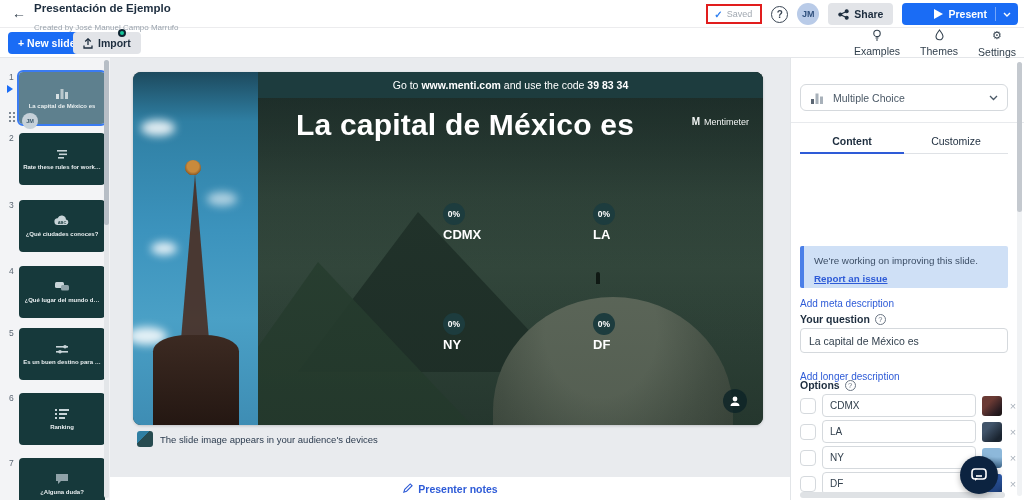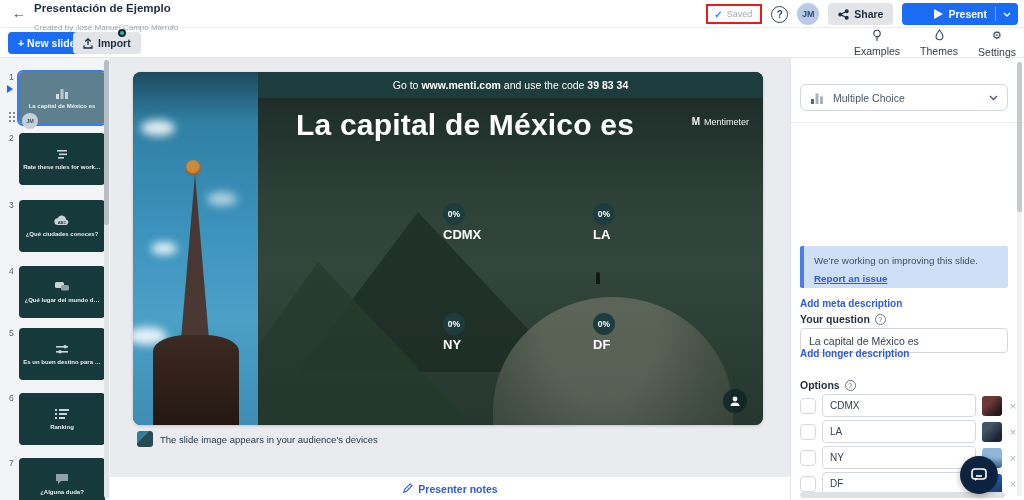--- a/index.html
+++ b/index.html
@@ -105,26 +105,26 @@
   .tab.active { font-weight:bold; }
   .tab.active::after { content:""; position:absolute; left:0; right:0; bottom:-1px; height:2px; background:#2e5bd7; }
 
   .notice { position:absolute; left:9px; width:208px; background:#cfe0f6; border-left:4px solid #4a7fe8; border-radius:2px; padding:8px 10px; }
   .notice1 { top:105px; height:76px; }
   .notice2 { top:188px; height:42px; }
   .notice-title { font-size:11px; font-weight:bold; color:#132f5c; margin-bottom:4px; }
   .notice-body { font-size:9.8px; color:#3c4e66; line-height:1.4; }
   .notice-link { font-size:9.8px; color:#2e5bd7; font-weight:bold; text-decoration:underline; cursor:pointer; }
 
-  .p-link { position:absolute; left:9px; font-size:10px; color:#2e5bd7; font-weight:bold; cursor:pointer; }
+  .p-link { position:absolute; left:9px; font-size:10px; color:#2e5bd7; font-weight:normal; cursor:pointer; }
   .add-meta { top:240px; }
   .q-label-row { position:absolute; left:9px; top:255px; display:flex; align-items:center; gap:5px; }
   .mini-help { width:11px; height:11px; border:1px solid #6b7684; border-radius:50%; font-size:7.5px; color:#6b7684; display:flex; align-items:center; justify-content:center; }
   .text-input { position:absolute; left:9px; top:270px; width:208px; height:25px; border:1px solid #d5d9dd; border-radius:4px; font-size:10.5px; color:#33414e; padding:0 8px; font-family:"Liberation Sans", sans-serif; }
-  .add-longer { top:290px; }
+  .add-longer { top:313px; }
   .opts-label-row { position:absolute; left:9px; top:321px; display:flex; align-items:center; gap:5px; }
 
   .opt-rows { position:absolute; left:9px; top:336px; width:218px; }
   .opt-row { display:flex; align-items:center; gap:6px; margin-bottom:3px; height:23px; }
   .opt-check { width:16px; height:16px; border:1px solid #d5d9dd; border-radius:4px; background:#fff; cursor:pointer; flex:none; }
   .opt-input { flex:1; height:23px; border:1px solid #d5d9dd; border-radius:4px; font-size:10px; color:#33414e; padding:0 7px; font-family:"Liberation Sans", sans-serif; min-width:0; }
   .opt-thumb { width:20px; height:20px; border-radius:3px; flex:none; cursor:pointer; }
   .t-cdmx { background:linear-gradient(135deg,#6a3a34 0 35%, #2c1d22 75%, #17110f); }
   .t-la { background:linear-gradient(135deg,#41546a 0 30%, #1a2430 80%); }
   .t-ny { background:linear-gradient(180deg,#8db8da 0 45%, #3c6488 100%); }
@@ -408,20 +408,24 @@
           <rect x="10" y="4.5" width="3" height="7.5" fill="#a8b1ba"></rect>
         </svg>
       <span class="dd-text">Multiple Choice</span>
       <svg width="9" height="6" viewBox="0 0 9 6">
           <polyline points="1,1 4.5,4.5 8,1" fill="none" stroke="#4a5866" stroke-width="1.3"></polyline>
         </svg>
     </div>
 
     <div class="p-divider"></div>
 
+    <div class="tabs">
+      <div class="tab active">Content</div>
+      <div class="tab">Customize</div>
+    </div>
 
 
     <div class="notice notice2">
       <div class="notice-body">We're working on improving this slide.</div>
       <span class="notice-link">Report an issue</span>
     </div>
 
     <span class="p-link add-meta">Add meta description</span>
 
     <div class="q-label-row">

